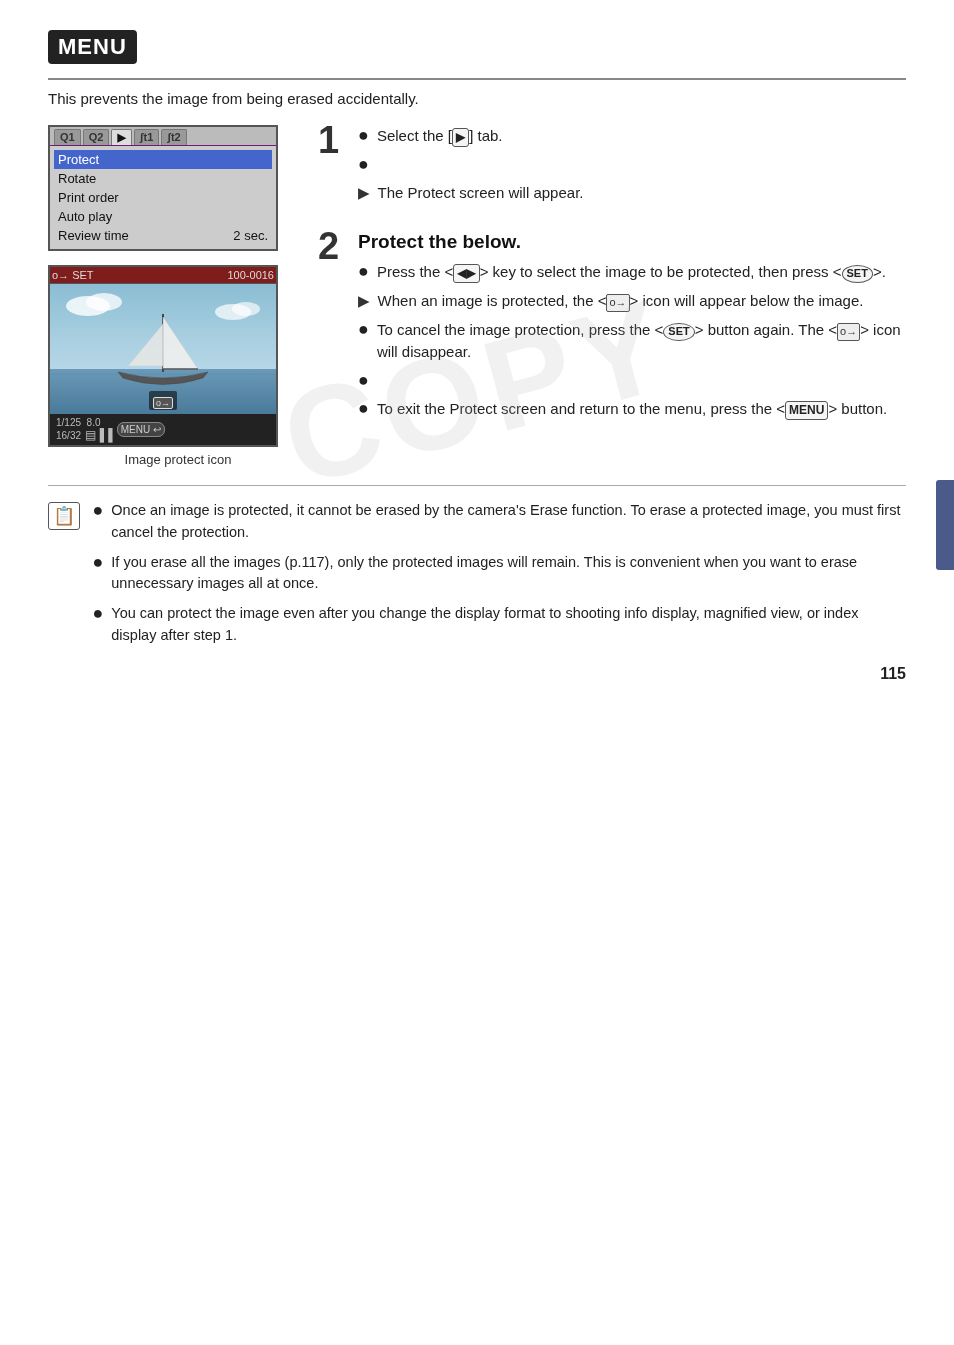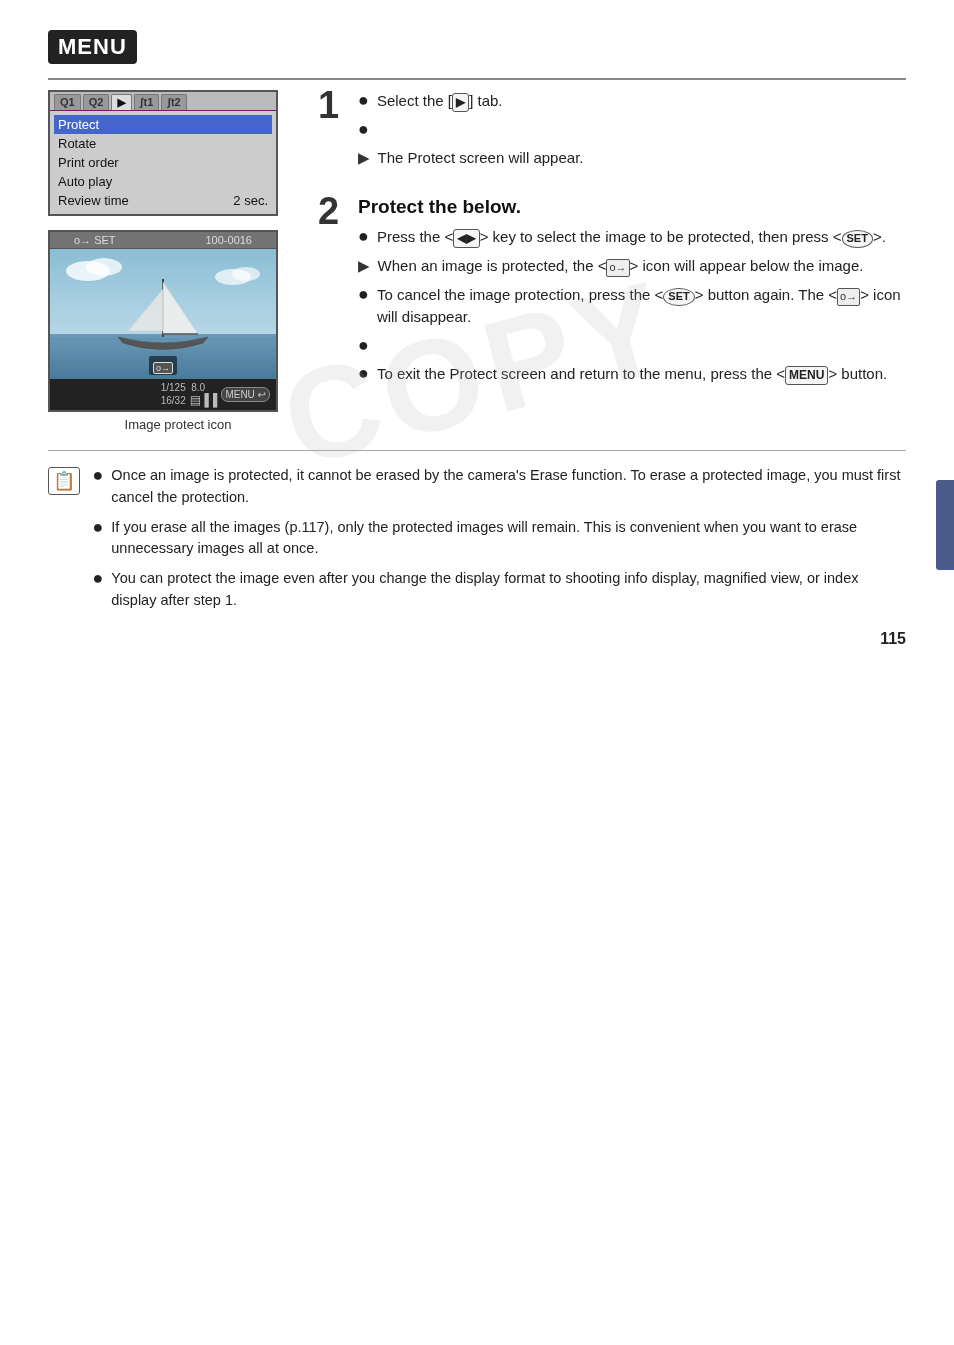--- a/index.html
+++ b/index.html
@@ -111,43 +111,43 @@
     }
     
     .cam-screen {
       border: 2px solid #555;
       background: #222;
       width: 230px;
       position: relative;
       overflow: hidden;
     }
     .cam-screen-top {
-      background: #737373;
+      background: #7f1d1d;
       color: #ddd;
       font-size: 11px;
       display: flex;
       justify-content: space-between;
       align-items: center;
-      padding: 2px 24px;
+      padding: 2px 2px;
       border-bottom: 1px solid #555;
     }
     .cam-screen-img {
       width: 100%;
       height: 130px;
       background: linear-gradient(160deg, #7ab 0%, #5899bb 40%, #888 80%, #555 100%);
       position: relative;
     }
     
     .cam-screen-bottom {
       background: #222;
       color: #bbb;
       font-size: 10px;
       padding: 3px 6px;
       display: flex;
-      justify-content: flex-end;
+      justify-content: flex-start;
       align-items: center;
     }
     .cam-protect-icon {
       display: inline-block;
       border: 1.5px solid #ddd;
       border-radius: 2px;
       padding: 0 2px;
       font-size: 9px;
       color: #ddd;
       background: #555;
@@ -306,20 +306,21 @@
 </head>
 <body>
 
 <div class="page">
   <div class="watermark">COPY</div>
 
   <div class="header">
     <span class="menu-badge">MENU</span>
   </div>
   <hr class="header-rule">
+  <p class="subtitle">This prevents the image from being erased accidentally.</p>
 
   <div class="main-content">
 
     <div class="left-col">
 
       <div class="cam-menu">
         <div class="cam-menu-tabs">
           <span class="cam-tab">Q1</span>
           <span class="cam-tab">Q2</span>
           <span class="cam-tab active">▶</span>

